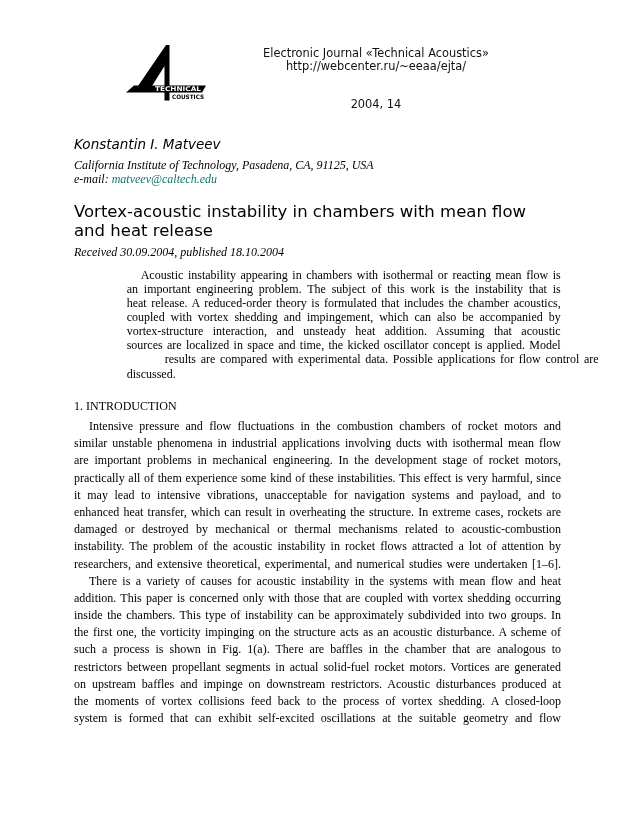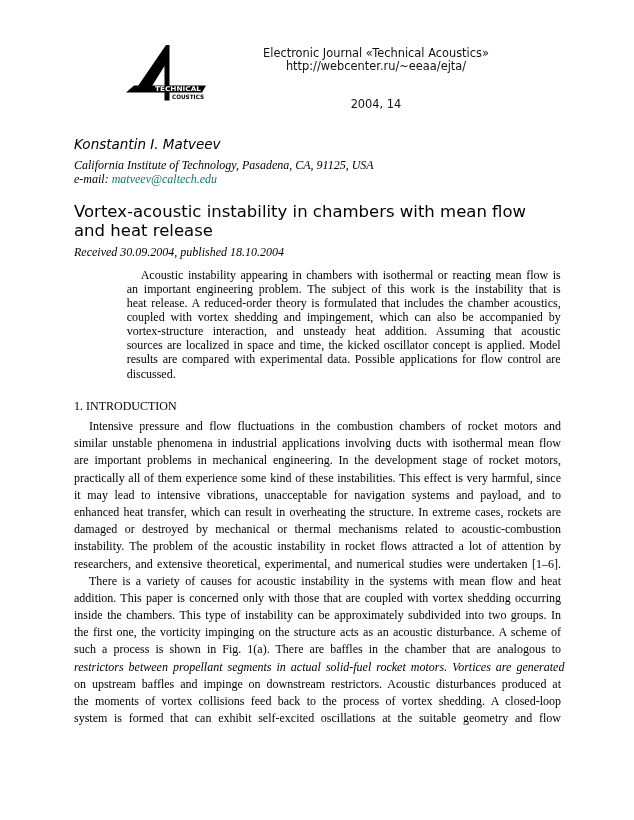--- a/index.html
+++ b/index.html
@@ -116,40 +116,40 @@
 
   <div class="abs serif-it received">Received 30.09.2004, published 18.10.2004</div>
 
   <div class="abs serif abstract">
     <div class="jl indent-a" style="word-spacing: 1.5554px;">Acoustic instability appearing in chambers with isothermal or reacting mean flow is</div>
     <div class="jl" style="word-spacing: 2.79087px;">an important engineering problem. The subject of this work is the instability that is</div>
     <div class="jl" style="word-spacing: 1.62074px;">heat release. A reduced-order theory is formulated that includes the chamber acoustics,</div>
     <div class="jl" style="word-spacing: 2.91903px;">coupled with vortex shedding and impingement, which can also be accompanied by</div>
     <div class="jl" style="word-spacing: 6.42773px;">vortex-structure interaction, and unsteady heat addition. Assuming that acoustic</div>
     <div class="jl" style="word-spacing: 1.31851px;">sources are localized in space and time, the kicked oscillator concept is applied. Model</div>
-    <div class="jl" style="word-spacing: 1.64773px;">results are compared with experimental data. Possible applications for flow control are</div>
+    <div class="jl" style="word-spacing: 1.64773px; margin-left: 38px;">results are compared with experimental data. Possible applications for flow control are</div>
     <div class="ll">discussed.</div>
   </div>
 
   <div class="abs serif heading">1. INTRODUCTION</div>
 
   <div class="abs serif bodytext">
     <div class="jl indent-b" style="word-spacing: 3.28646px;">Intensive pressure and flow fluctuations in the combustion chambers of rocket motors and</div>
     <div class="jl" style="word-spacing: 1.94602px;">similar unstable phenomena in industrial applications involving ducts with isothermal mean flow</div>
     <div class="jl" style="word-spacing: 2.81771px;">are important problems in mechanical engineering. In the development stage of rocket motors,</div>
     <div class="jl" style="word-spacing: 0.70625px;">practically all of them experience some kind of these instabilities. This effect is very harmful, since</div>
     <div class="jl" style="word-spacing: 3.59856px;">it may lead to intensive vibrations, unacceptable for navigation systems and payload, and to</div>
     <div class="jl" style="word-spacing: 1.14397px;">enhanced heat transfer, which can result in overheating the structure. In extreme cases, rockets are</div>
     <div class="jl" style="word-spacing: 4.31406px;">damaged or destroyed by mechanical or thermal mechanisms related to acoustic-combustion</div>
     <div class="jl" style="word-spacing: 2.14062px;">instability. The problem of the acoustic instability in rocket flows attracted a lot of attention by</div>
     <div class="jl" style="word-spacing: 1.38594px;">researchers, and extensive theoretical, experimental, and numerical studies were undertaken [1–6].</div>
     <div class="jl indent-b" style="word-spacing: 2.38281px;">There is a variety of causes for acoustic instability in the systems with mean flow and heat</div>
     <div class="jl" style="word-spacing: 1.26228px;">addition. This paper is concerned only with those that are coupled with vortex shedding occurring</div>
     <div class="jl" style="word-spacing: 1.47433px;">inside the chambers. This type of instability can be approximately subdivided into two groups. In</div>
     <div class="jl" style="word-spacing: 1.27832px;">the first one, the vorticity impinging on the structure acts as an acoustic disturbance. A scheme of</div>
     <div class="jl" style="word-spacing: 3.05331px;">such a process is shown in Fig. 1(a). There are baffles in the chamber that are analogous to</div>
-    <div class="jl" style="word-spacing: 2.02415px; font-style: italic;">restrictors between propellant segments in actual solid-fuel rocket motors. Vortices are generated</div>
+    <div class="jl" style="word-spacing: 2.02415px;">restrictors between propellant segments in actual solid-fuel rocket motors. Vortices are generated</div>
     <div class="jl" style="word-spacing: 2.90909px;">on upstream baffles and impinge on downstream restrictors. Acoustic disturbances produced at</div>
     <div class="jl" style="word-spacing: 3.29241px;">the moments of vortex collisions feed back to the process of vortex shedding. A closed-loop</div>
     <div class="jl" style="word-spacing: 3.70072px;">system is formed that can exhibit self-excited oscillations at the suitable geometry and flow</div>
   </div>
 
 </div>
 
 </body></html>

